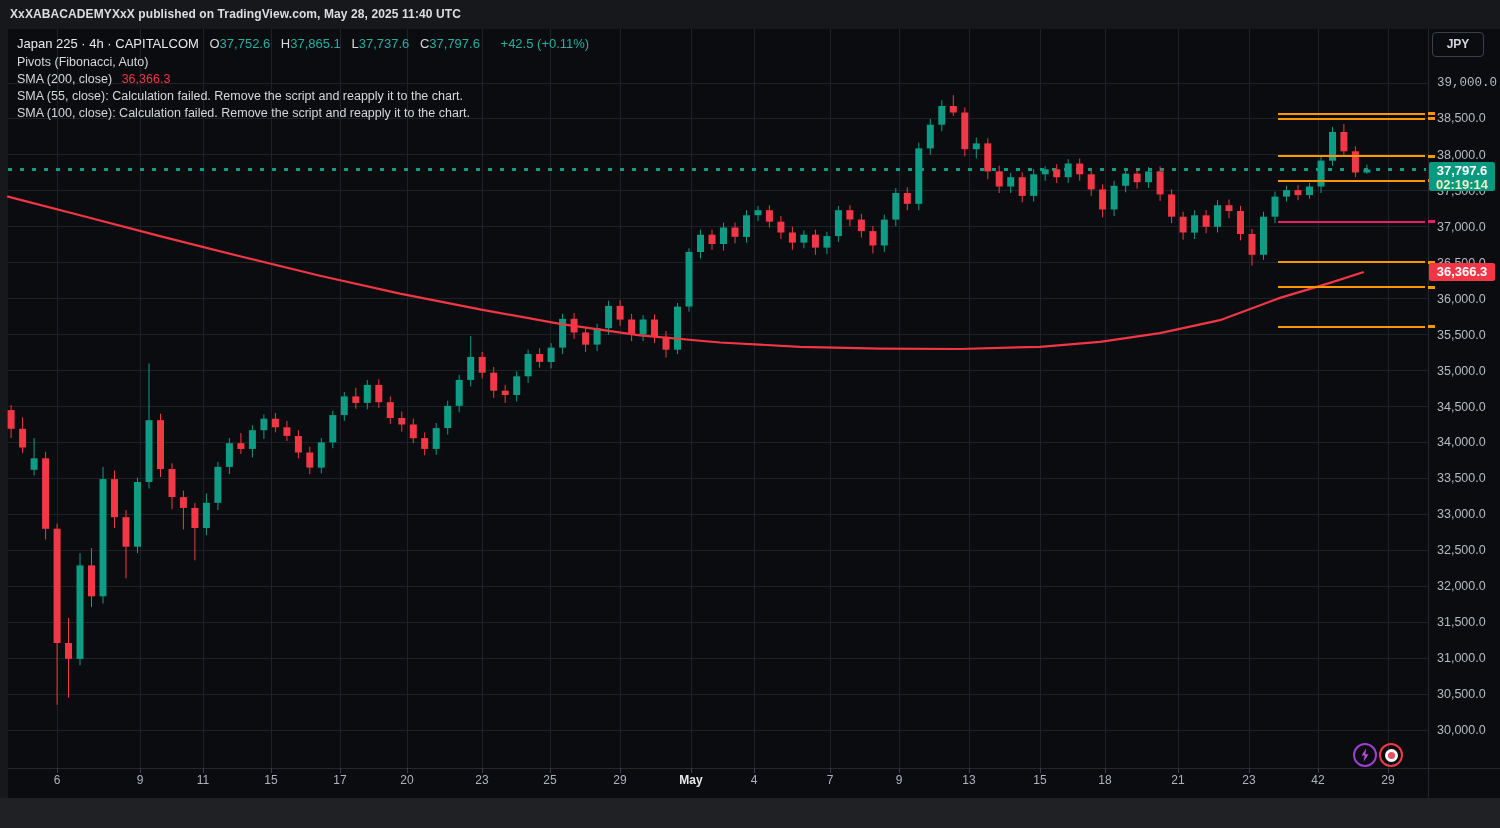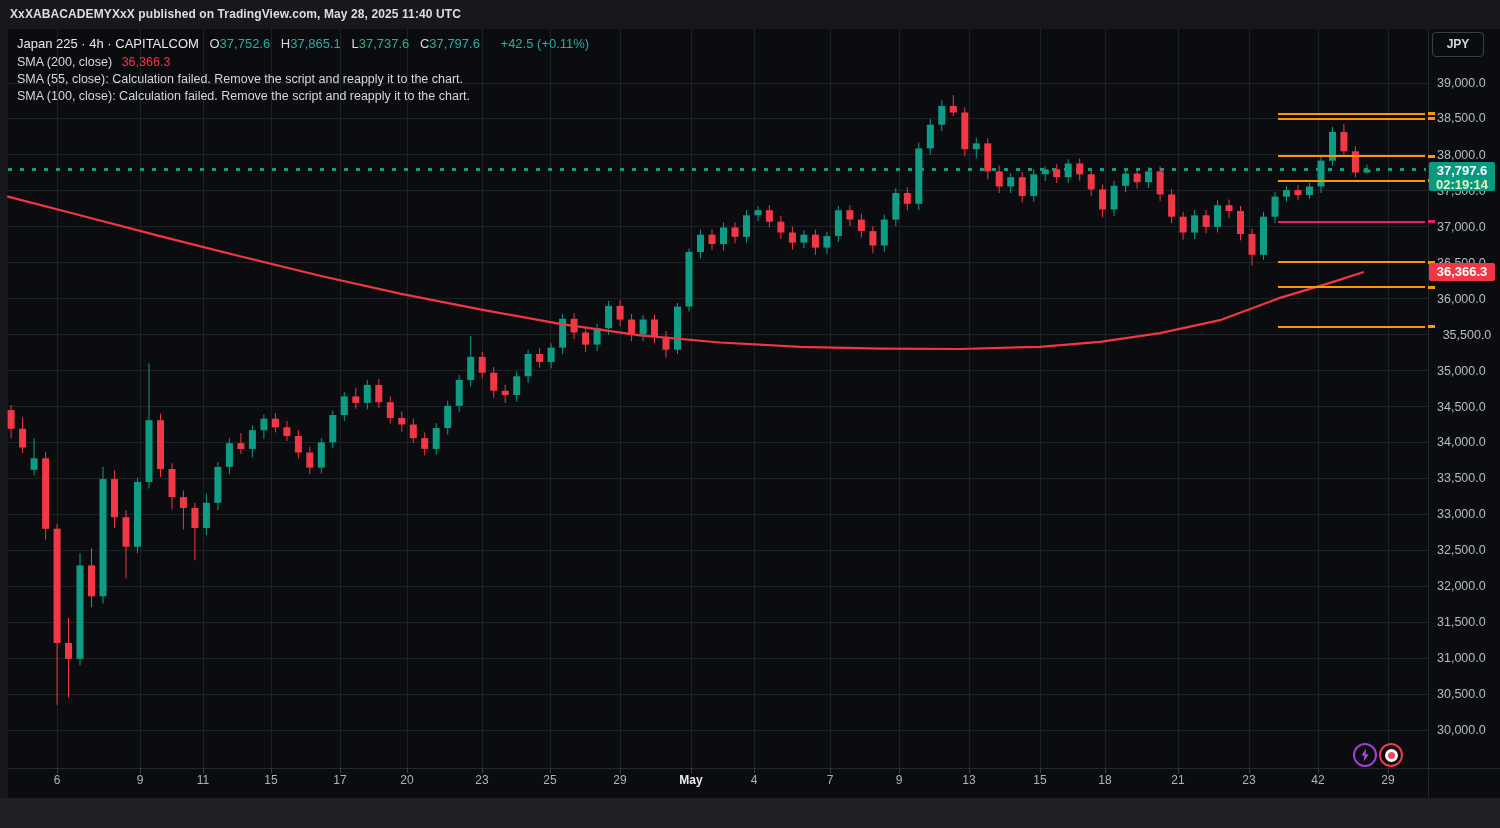--- a/index.html
+++ b/index.html
@@ -359,20 +359,23 @@
   <div class="abs" id="legend">
     <div class="lg-row" id="lg-symbol-row">
       <span>Japan 225 · 4h · CAPITALCOM</span>
       <span class="ohlc-letter">O</span><span class="ohlc-val">37,752.6</span>
       <span class="ohlc-letter">H</span><span class="ohlc-val">37,865.1</span>
       <span class="ohlc-letter">L</span><span class="ohlc-val">37,737.6</span>
       <span class="ohlc-letter">C</span><span class="ohlc-val">37,797.6</span>
       <span class="lg-change">+42.5 (+0.11%)</span>
     </div>
     <div class="lg-row">
+      <span>Pivots (Fibonacci, Auto)</span>
+    </div>
+    <div class="lg-row">
       <span>SMA (200, close)</span>
       <span class="sma-val">36,366.3</span>
     </div>
     <div class="lg-row">
       <span>SMA (55, close): Calculation failed. Remove the script and reapply it to the chart.</span>
     </div>
     <div class="lg-row">
       <span>SMA (100, close): Calculation failed. Remove the script and reapply it to the chart.</span>
     </div>
   </div>
@@ -396,28 +399,28 @@
   <div class="abs float-btn" id="record-button">
     <div id="record-inner">
       <div id="record-dot"></div>
     </div>
   </div>
 
   <div class="abs" id="footer-bar">
     
   </div>
 
-<div class="price-tick" style="top: 75px;">39,000.0</div>
+<div class="price-tick" style="top: 75px; font-family: Liberation Mono, monospace;">39,000.0</div>
     <div class="price-tick" style="top: 110px;">38,500.0</div>
     <div class="price-tick" style="top: 146.889px;">38,000.0</div>
     <div class="price-tick" style="top: 182.833px;">37,500.0</div>
     <div class="price-tick" style="top: 218.778px;">37,000.0</div>
     <div class="price-tick" style="top: 254.722px;">36,500.0</div>
     <div class="price-tick" style="top: 290.667px;">36,000.0</div>
-    <div class="price-tick" style="top: 326.611px; text-align: center;">35,500.0</div>
+    <div class="price-tick" style="top: 326.611px;">35,500.0</div>
     <div class="price-tick" style="top: 362.556px;">35,000.0</div>
     <div class="price-tick" style="top: 398.5px;">34,500.0</div>
     <div class="price-tick" style="top: 434.444px;">34,000.0</div>
     <div class="price-tick" style="top: 470.389px;">33,500.0</div>
     <div class="price-tick" style="top: 506.333px;">33,000.0</div>
     <div class="price-tick" style="top: 542.278px;">32,500.0</div>
     <div class="price-tick" style="top: 578.222px;">32,000.0</div>
     <div class="price-tick" style="top: 614.167px;">31,500.0</div>
     <div class="price-tick" style="top: 650.111px;">31,000.0</div>
     <div class="price-tick" style="top: 686.056px;">30,500.0</div>

